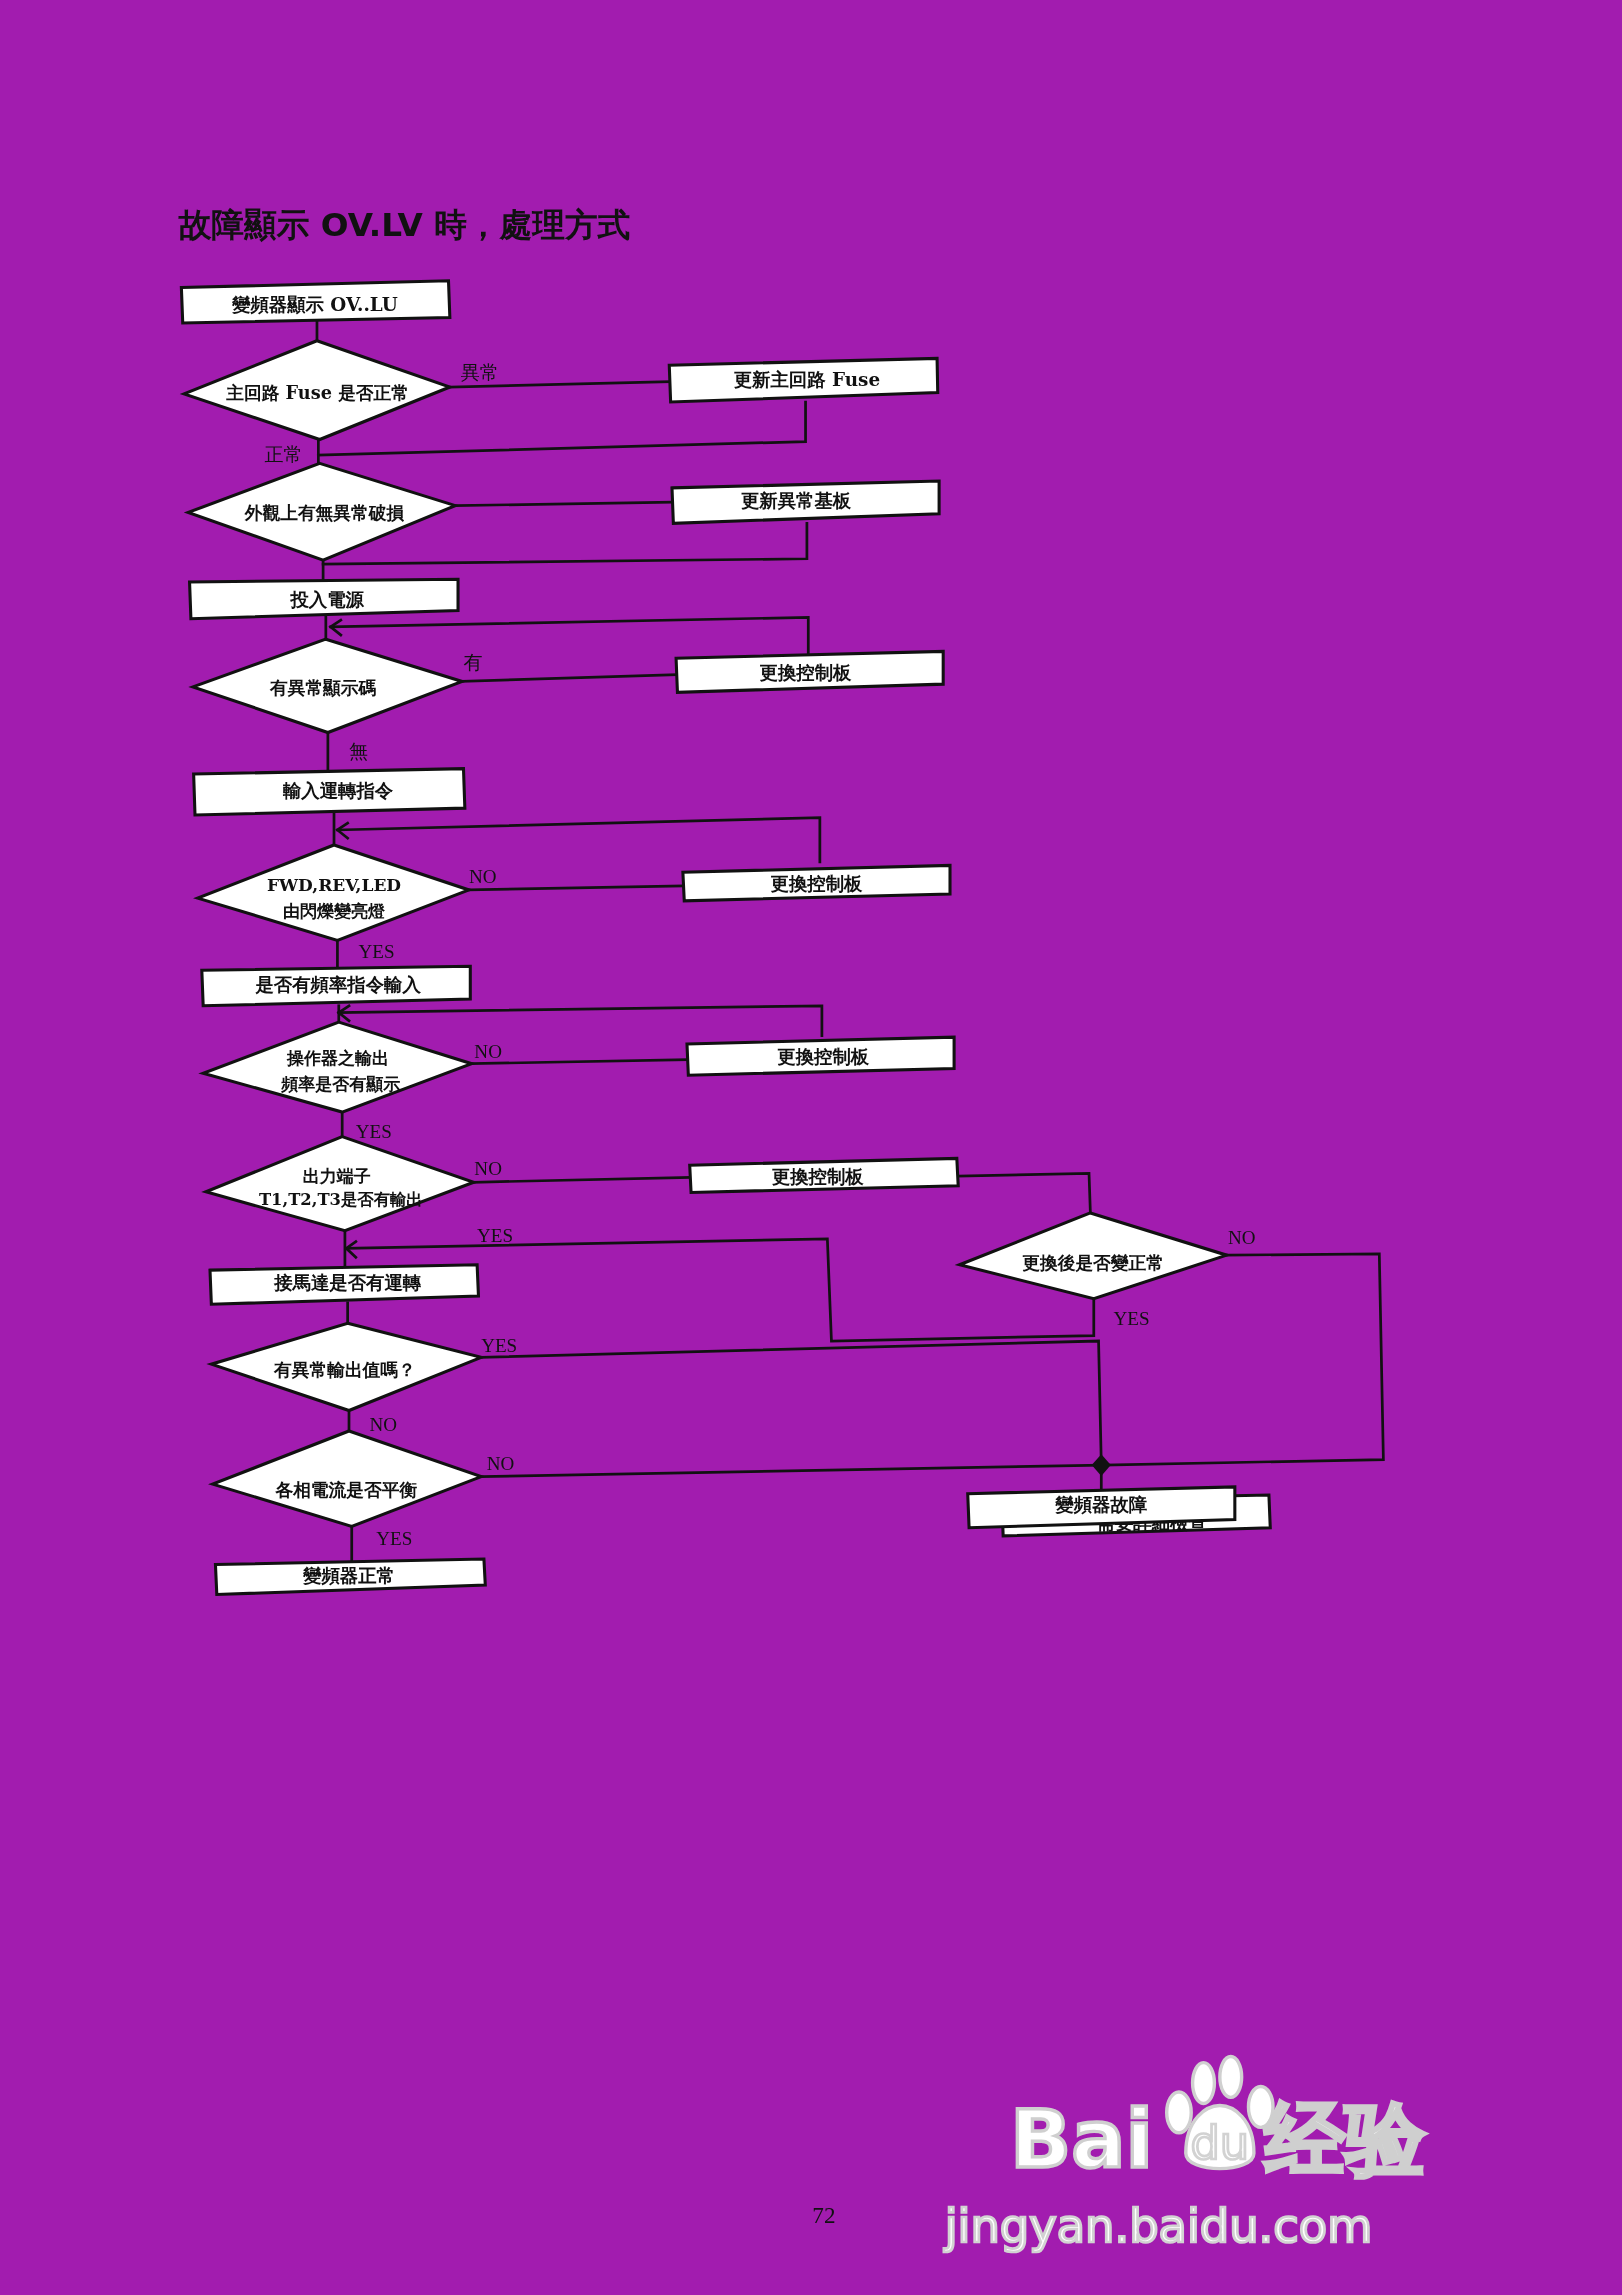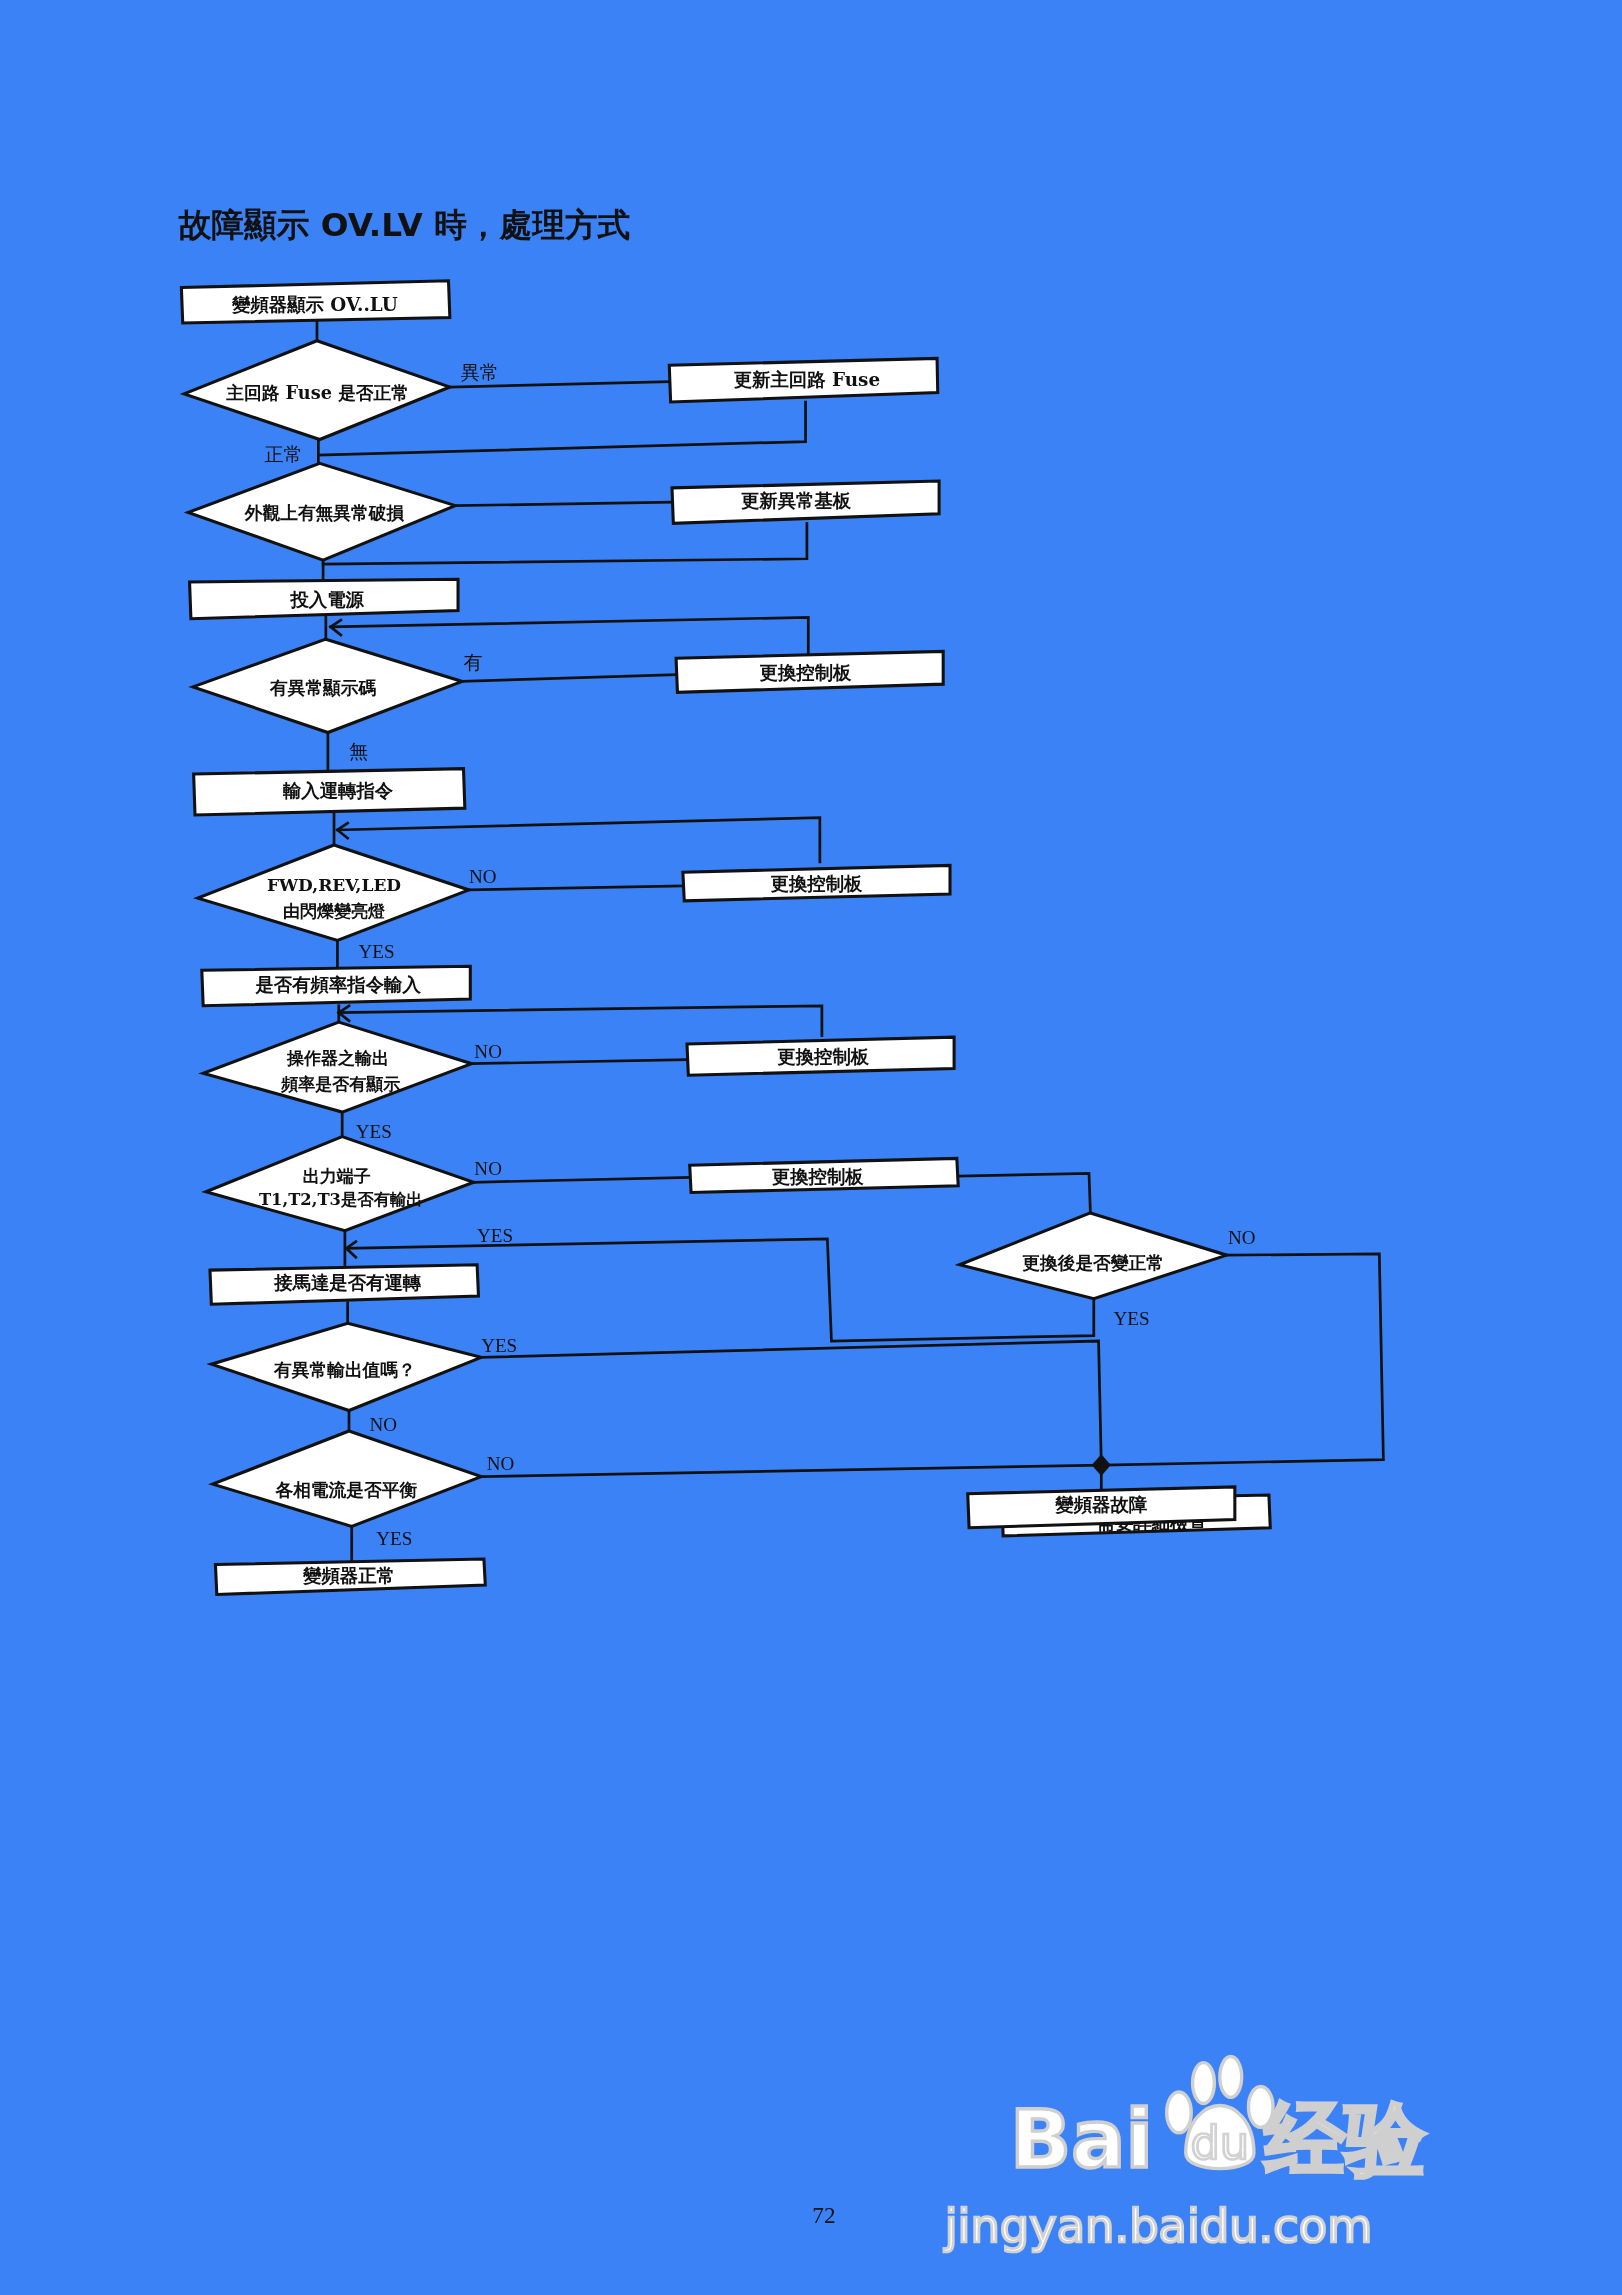--- a/index.html
+++ b/index.html
@@ -1,17 +1,17 @@
 <!DOCTYPE html>
 <html style="font-size:11px"><head>
 <meta charset="utf-8">
 <style>
   html, body { margin: 0; padding: 0; background: #ffffff; }
   body { width: 1622px; height: 2295px; position: relative; overflow: hidden; }
-  #page { position: absolute; left: 0; top: 0; width: 1622px; height: 2295px; background: #3b82f6; }
+  #page { position: absolute; left: 0; top: 0; width: 1622px; height: 2295px; background: #a21caf; }
   svg { position: absolute; left: 0; top: 0; }
   .ln { stroke: #111; stroke-width: 4; fill: none; stroke-linecap: square; }
   .shape { stroke: #111; stroke-width: 4.5; fill: #fff; }
   .node-text { font-family: "DejaVu Serif", "Liberation Serif", serif; font-weight: bold; fill: #111; }
   .lbl { font-family: "Liberation Serif", "DejaVu Serif", serif; fill: #111; font-size: 28px; }
   .title { font-family: "DejaVu Sans", "Liberation Sans", sans-serif; font-weight: bold; fill: #111; font-size: 48px; }
   .pagenum { font-family: "Liberation Serif", "DejaVu Serif", serif; fill: #111; font-size: 34px; }
   .wm-big { font-family: "DejaVu Sans", "Liberation Sans", sans-serif; font-weight: bold; font-size: 118px; fill: #fff; stroke: #cfcfcf; stroke-width: 5; }
   .wm-url { font-family: "DejaVu Sans", "Liberation Sans", sans-serif; font-size: 68px; fill: #fff; stroke: #d2d2d2; stroke-width: 4; }
   .wm-paw { fill: #fff; stroke: #d0d0d0; stroke-width: 5; }

